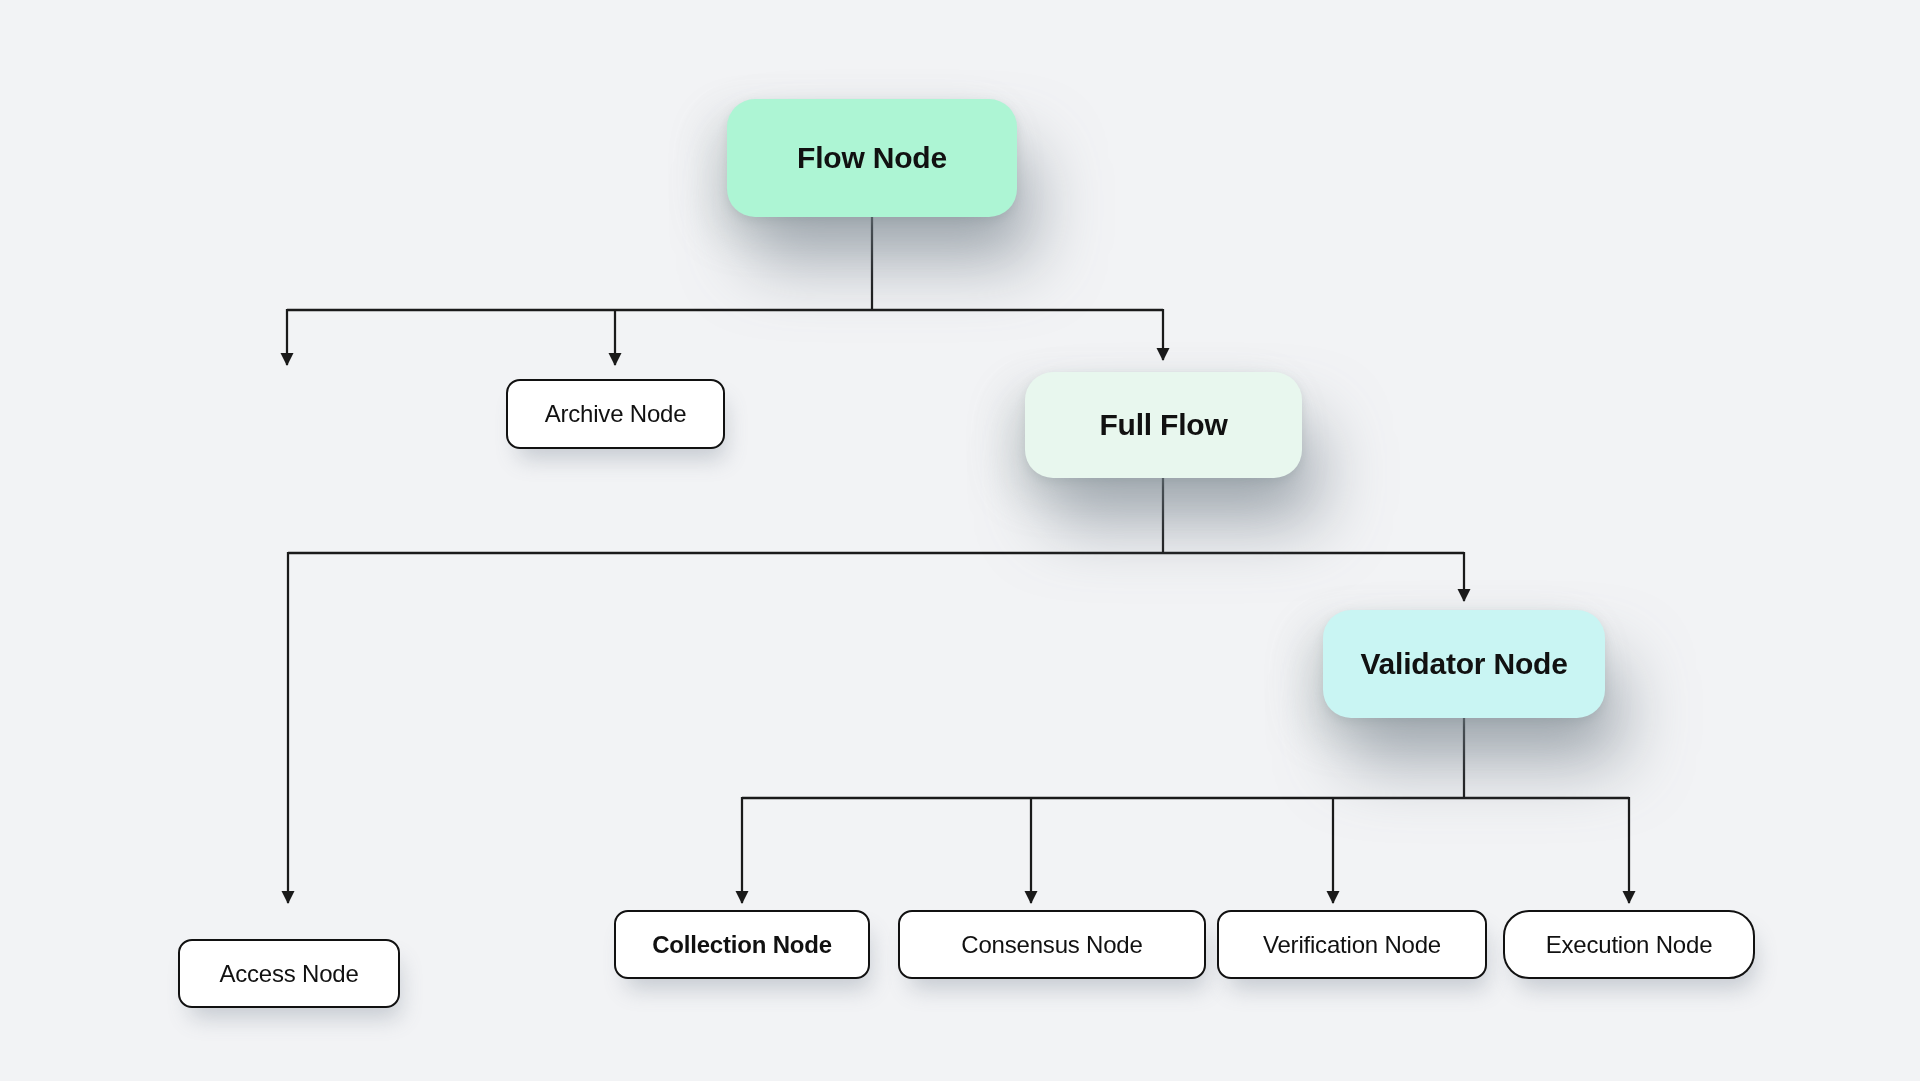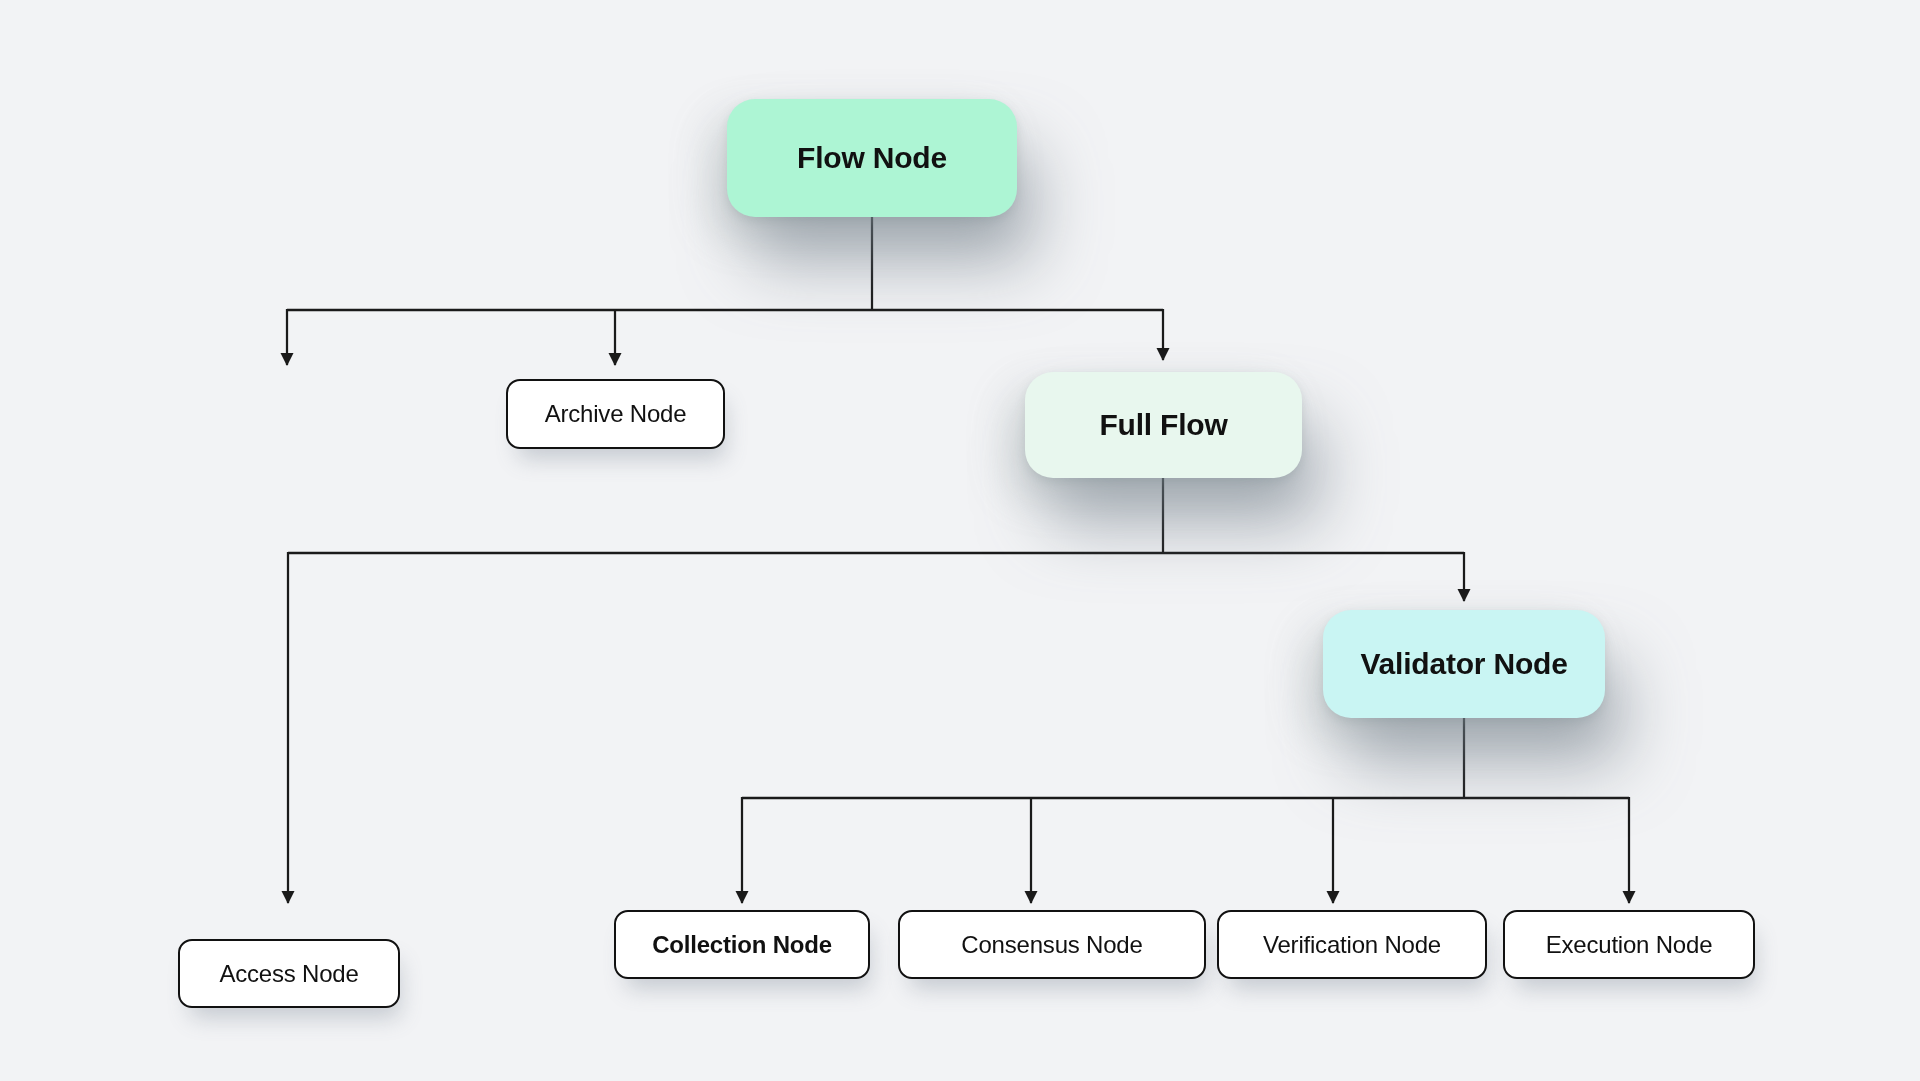--- a/index.html
+++ b/index.html
@@ -121,17 +121,17 @@
   </div>
   <div class="node node--plain" style="left:614px; top:910px; width:256px; height:69px;font-weight:bold;">
     <span class="node__label">Collection Node</span>
   </div>
   <div class="node node--plain" style="left:898px; top:910px; width:308px; height:69px;">
     <span class="node__label">Consensus Node</span>
   </div>
   <div class="node node--plain" style="left:1198px; top:910px; width:270px; height:69px;margin-left:19px;">
     <span class="node__label">Verification Node</span>
   </div>
-  <div class="node node--plain" style="left:1503px; top:910px; width:252px; height:69px;">
+  <div class="node node--plain" style="left:1503px; top:910px; width:252px; height:69px;border-radius:26px;">
     <span class="node__label">Execution Node</span>
   </div>
 
 </div>
 
 </body></html>

